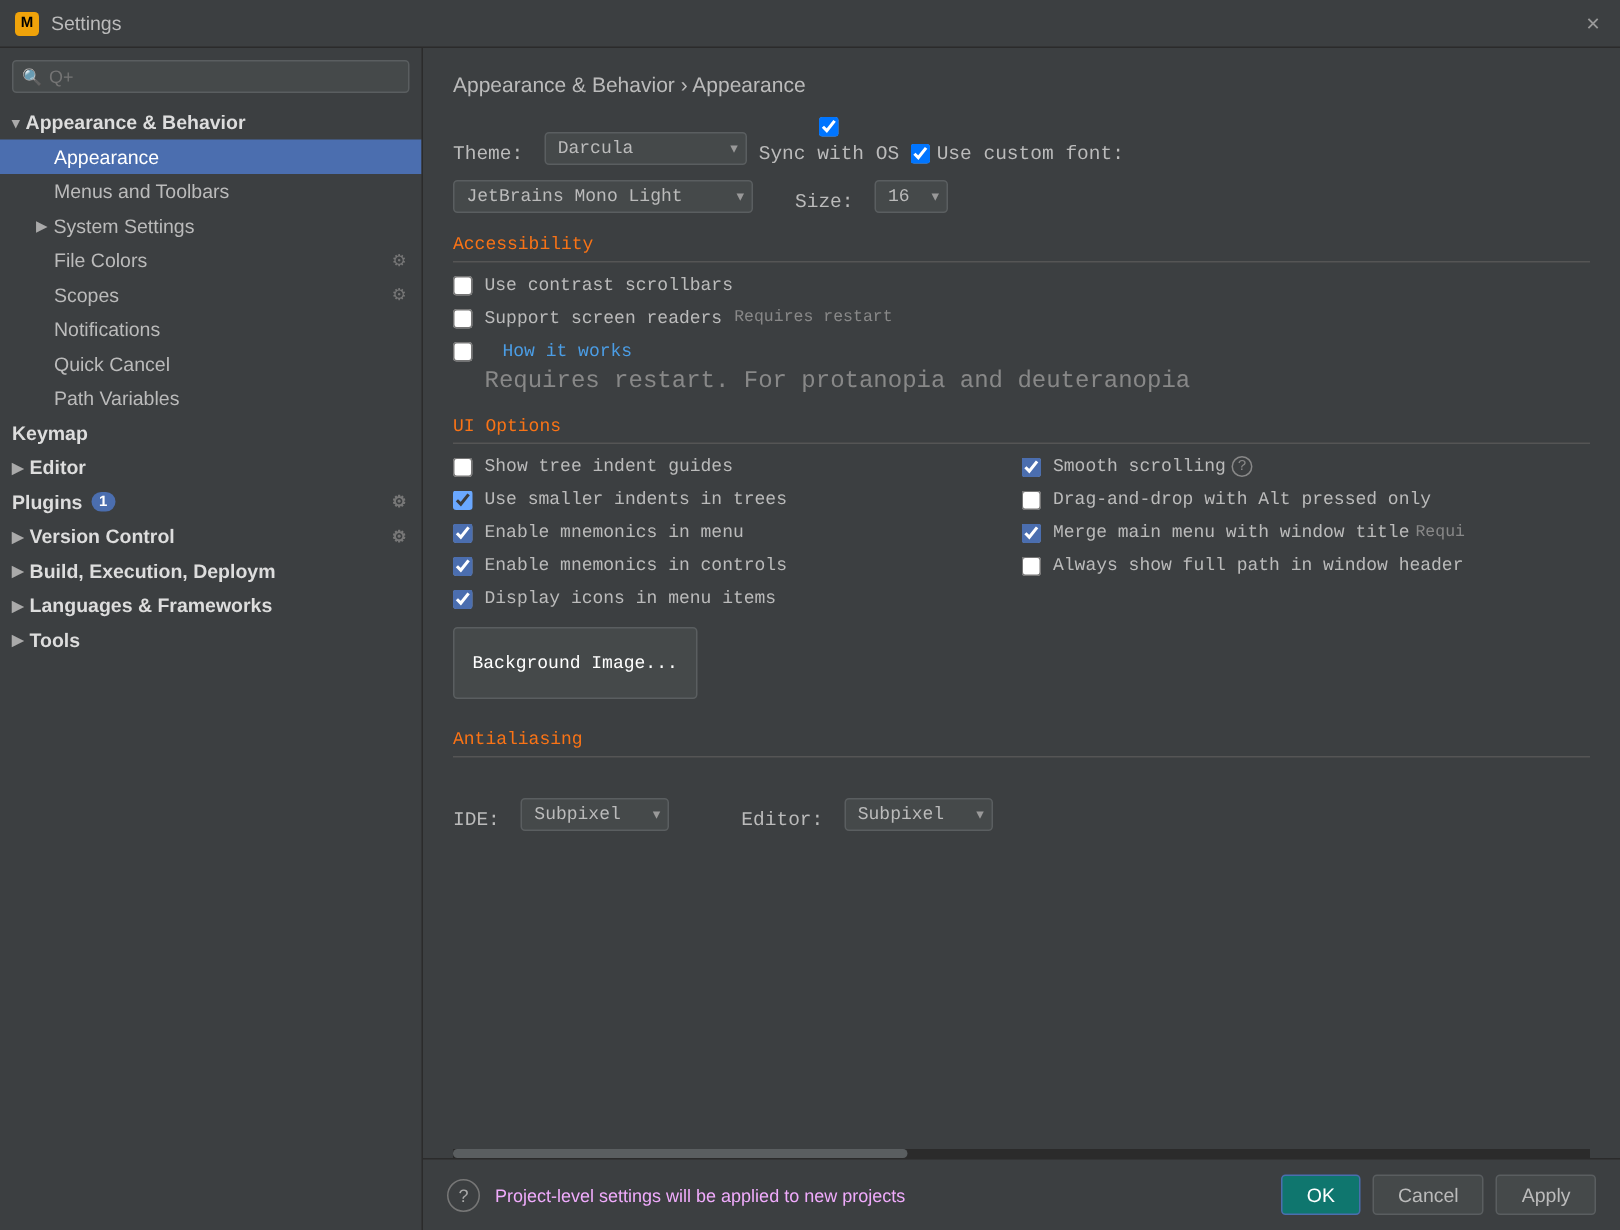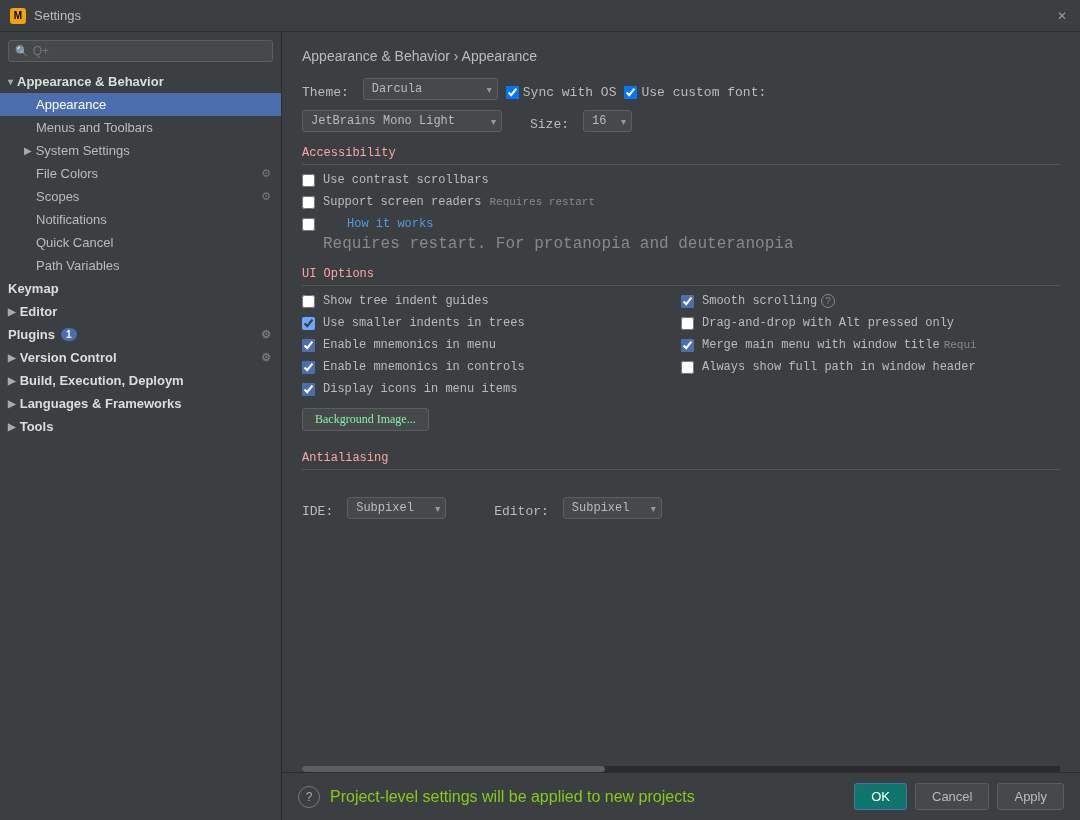--- a/index.html
+++ b/index.html
@@ -173,21 +173,21 @@
     }
     .select-wrapper::after {
       content: '▾';
       position: absolute;
       right: 6px;
       pointer-events: none;
       color: #999;
       font-size: 10px;
     }
     .section-title {
-      color: #fca5a5;
+      color: #f97316;
       font-size: 12px;
       margin: 14px 0 8px 0;
       padding-bottom: 4px;
       border-bottom: 1px solid #555;
       text-transform: none;
     }
     .checkbox-row {
       display: flex;
       align-items: center;
       margin-bottom: 8px;
@@ -218,25 +218,25 @@
     }
     .columns-2 {
       display: grid;
       grid-template-columns: 1fr 1fr;
       gap: 8px 0;
     }
     .bg-button {
       background: #45494a;
       border: 1px solid #5a5e60;
       border-radius: 3px;
-      color: #86efac;
-      padding: 3px 12px;
-      font-size: 12px;
-      cursor: pointer;
-      font-family: Liberation Serif, serif;
+      color: #ffffff;
+      padding: 16px 12px;
+      font-size: 12px;
+      cursor: pointer;
+      font-family: Liberation Mono, monospace;
       margin-top: 4px;
     }
     .help-icon {
       display: inline-flex;
       align-items: center;
       justify-content: center;
       width: 14px;
       height: 14px;
       border-radius: 50%;
       border: 1px solid #888;
@@ -263,22 +263,22 @@
       display: flex;
       align-items: center;
       justify-content: center;
       color: #aaa;
       font-size: 12px;
       cursor: pointer;
       margin-right: 10px;
     }
     .bottom-note {
       flex: 1;
-      font-size: 16px;
-      color: #84cc16;
+      font-size: 12px;
+      color: #f0abfc;
     }
     .btn {
       padding: 5px 16px;
       border-radius: 3px;
       font-size: 13px;
       cursor: pointer;
       border: 1px solid #5a5e60;
       margin-left: 8px;
     }
     .btn-ok {
@@ -401,21 +401,21 @@
 
       <div class="row">
         <span class="label mono">Theme:</span>
         <div class="select-wrapper">
           <select class="select-box mono">
             <option>Darcula</option>
             <option>IntelliJ Light</option>
             <option>High Contrast</option>
           </select>
         </div>
-        <label style="display:inline-flex;align-items:center;gap:4px;cursor:pointer;">
+        <label style="display:inline-flex;align-items:center;gap:4px;cursor:pointer;flex-direction:column;">
           <input type="checkbox" checked="" style="">
           <span class="mono">Sync with OS</span>
         </label>
         <label style="display:inline-flex;align-items:center;gap:4px;cursor:pointer;">
           <input type="checkbox" checked="" style="">
           <span class="mono">Use custom font:</span>
         </label>
       </div>
 
       <div class="row">
@@ -441,21 +441,21 @@
         <input type="checkbox" style="">
         <span>Use contrast scrollbars</span>
       </div>
       <div class="checkbox-row">
         <input type="checkbox" style="">
         <span>Support screen readers</span>
         <span class="req-text" style="margin-left:8px;">Requires restart</span>
       </div>
       <div class="checkbox-row">
         <input type="checkbox" style="">
-        <span class="link-text" style="margin-left:24px;">How it works</span>
+        <span class="link-text" style="margin-left:12px;">How it works</span>
       </div>
       <div class="note-text">Requires restart. For protanopia and deuteranopia</div>
 
       <div class="section-title mono">UI Options</div>
 
       <div class="columns-2">
 
         <div>
           <div class="checkbox-row">
             <input type="checkbox" style="">

